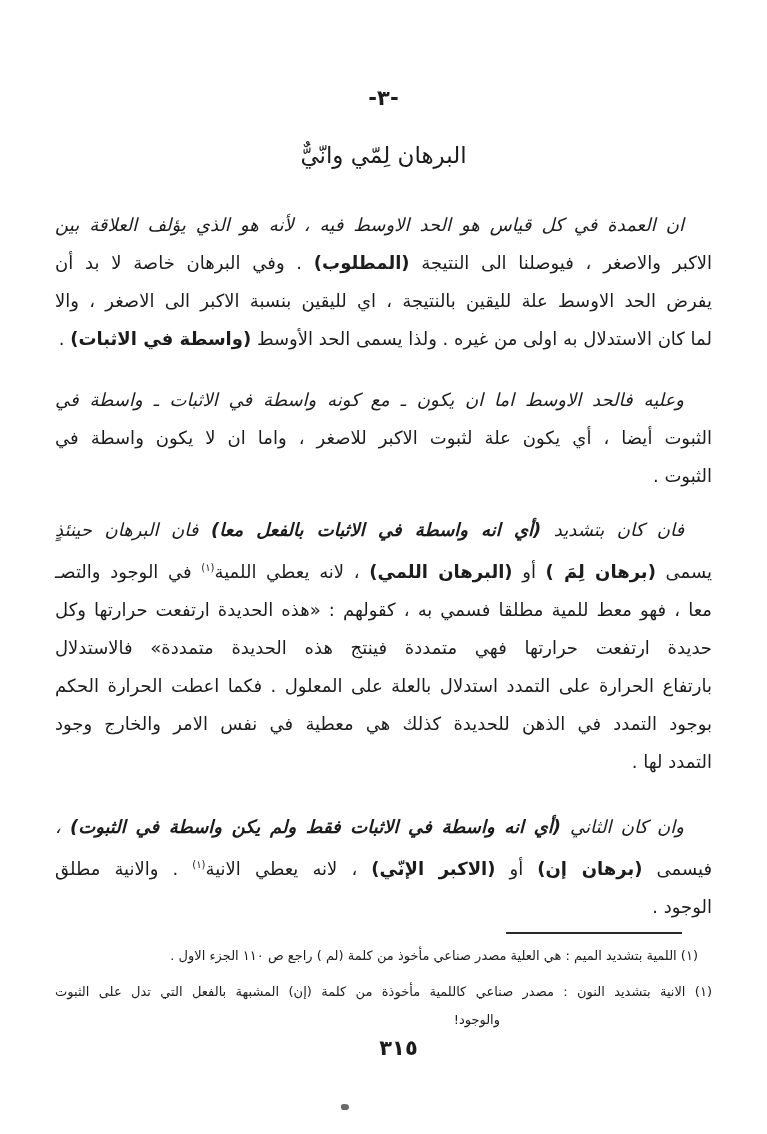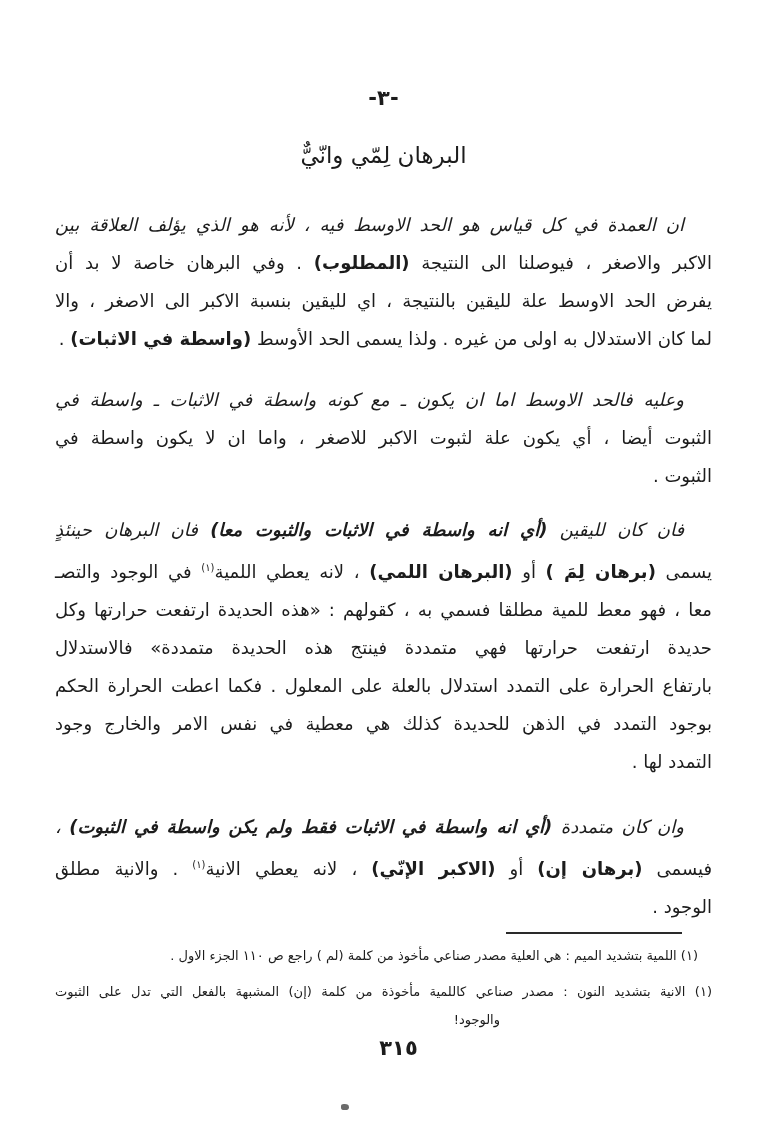--- a/index.html
+++ b/index.html
@@ -83,30 +83,30 @@
           <div class="line"><span>الاكبر والاصغر ، فيوصلنا الى النتيجة </span><span class="b">(المطلوب)</span><span> . وفي البرهان خاصة لا بد أن</span></div>
           <div class="line"><span>يفرض الحد الاوسط علة لليقين بالنتيجة ، اي لليقين بنسبة الاكبر الى الاصغر ، والا</span></div>
           <div class="line"><span>لما كان الاستدلال به اولى من غيره . ولذا يسمى الحد الأوسط </span><span class="b">(واسطة في الاثبات)</span><span> .</span></div>
         </div>
         <div class="para">
           <div class="line"><span>وعليه فالحد الاوسط اما ان يكون ـ مع كونه واسطة في الاثبات ـ واسطة في</span></div>
           <div class="line"><span>الثبوت أيضا ، أي يكون علة لثبوت الاكبر للاصغر ، واما ان لا يكون واسطة في</span></div>
           <div class="line"><span>الثبوت .</span></div>
         </div>
         <div class="para">
-          <div class="line"><span>فان كان لليقين </span><span class="b">(أي انه واسطة في الاثبات والثبوت معا)</span><span> فان البرهان حينئذٍ</span></div>
+          <div class="line"><span>فان كان بتشديد </span><span class="b">(أي انه واسطة في الاثبات بالفعل معا)</span><span> فان البرهان حينئذٍ</span></div>
           <div class="line"><span>يسمى </span><span class="b">(برهان لِمَ )</span><span> أو </span><span class="b">(البرهان اللمي)</span><span> ، لانه يعطي اللمية</span><span class="sup">(١)</span><span> في الوجود والتصـ</span></div>
           <div class="line"><span>معا ، فهو معط للمية مطلقا فسمي به ، كقولهم : «هذه الحديدة ارتفعت حرارتها وكل</span></div>
           <div class="line"><span>حديدة ارتفعت حرارتها فهي متمددة فينتج هذه الحديدة متمددة» فالاستدلال</span></div>
           <div class="line"><span>بارتفاع الحرارة على التمدد استدلال بالعلة على المعلول . فكما اعطت الحرارة الحكم</span></div>
           <div class="line"><span>بوجود التمدد في الذهن للحديدة كذلك هي معطية في نفس الامر والخارج وجود</span></div>
           <div class="line"><span>التمدد لها .</span></div>
         </div>
         <div class="para">
-          <div class="line"><span>وان كان متمددة </span><span class="b">(أي انه واسطة في الاثبات فقط ولم يكن واسطة في الثبوت)</span><span> ،</span></div>
+          <div class="line"><span>وان كان الثاني </span><span class="b">(أي انه واسطة في الاثبات فقط ولم يكن واسطة في الثبوت)</span><span> ،</span></div>
           <div class="line"><span>فيسمى </span><span class="b">(برهان إن)</span><span> أو </span><span class="b">(الاكبر الإنّي)</span><span> ، لانه يعطي الانية</span><span class="sup">(١)</span><span> . والانية مطلق</span></div>
           <div class="line"><span>الوجود .</span></div>
         </div>
       </div>
     <div class="footnote-sep"></div>
     <div class="footnotes">
         <div class="para">
           <div class="line"><span>(١) اللمية بتشديد الميم : هي العلية مصدر صناعي مأخوذ من كلمة (لم ) راجع ص ١١٠ الجزء الاول .</span></div>
         </div>
         <div class="para">

